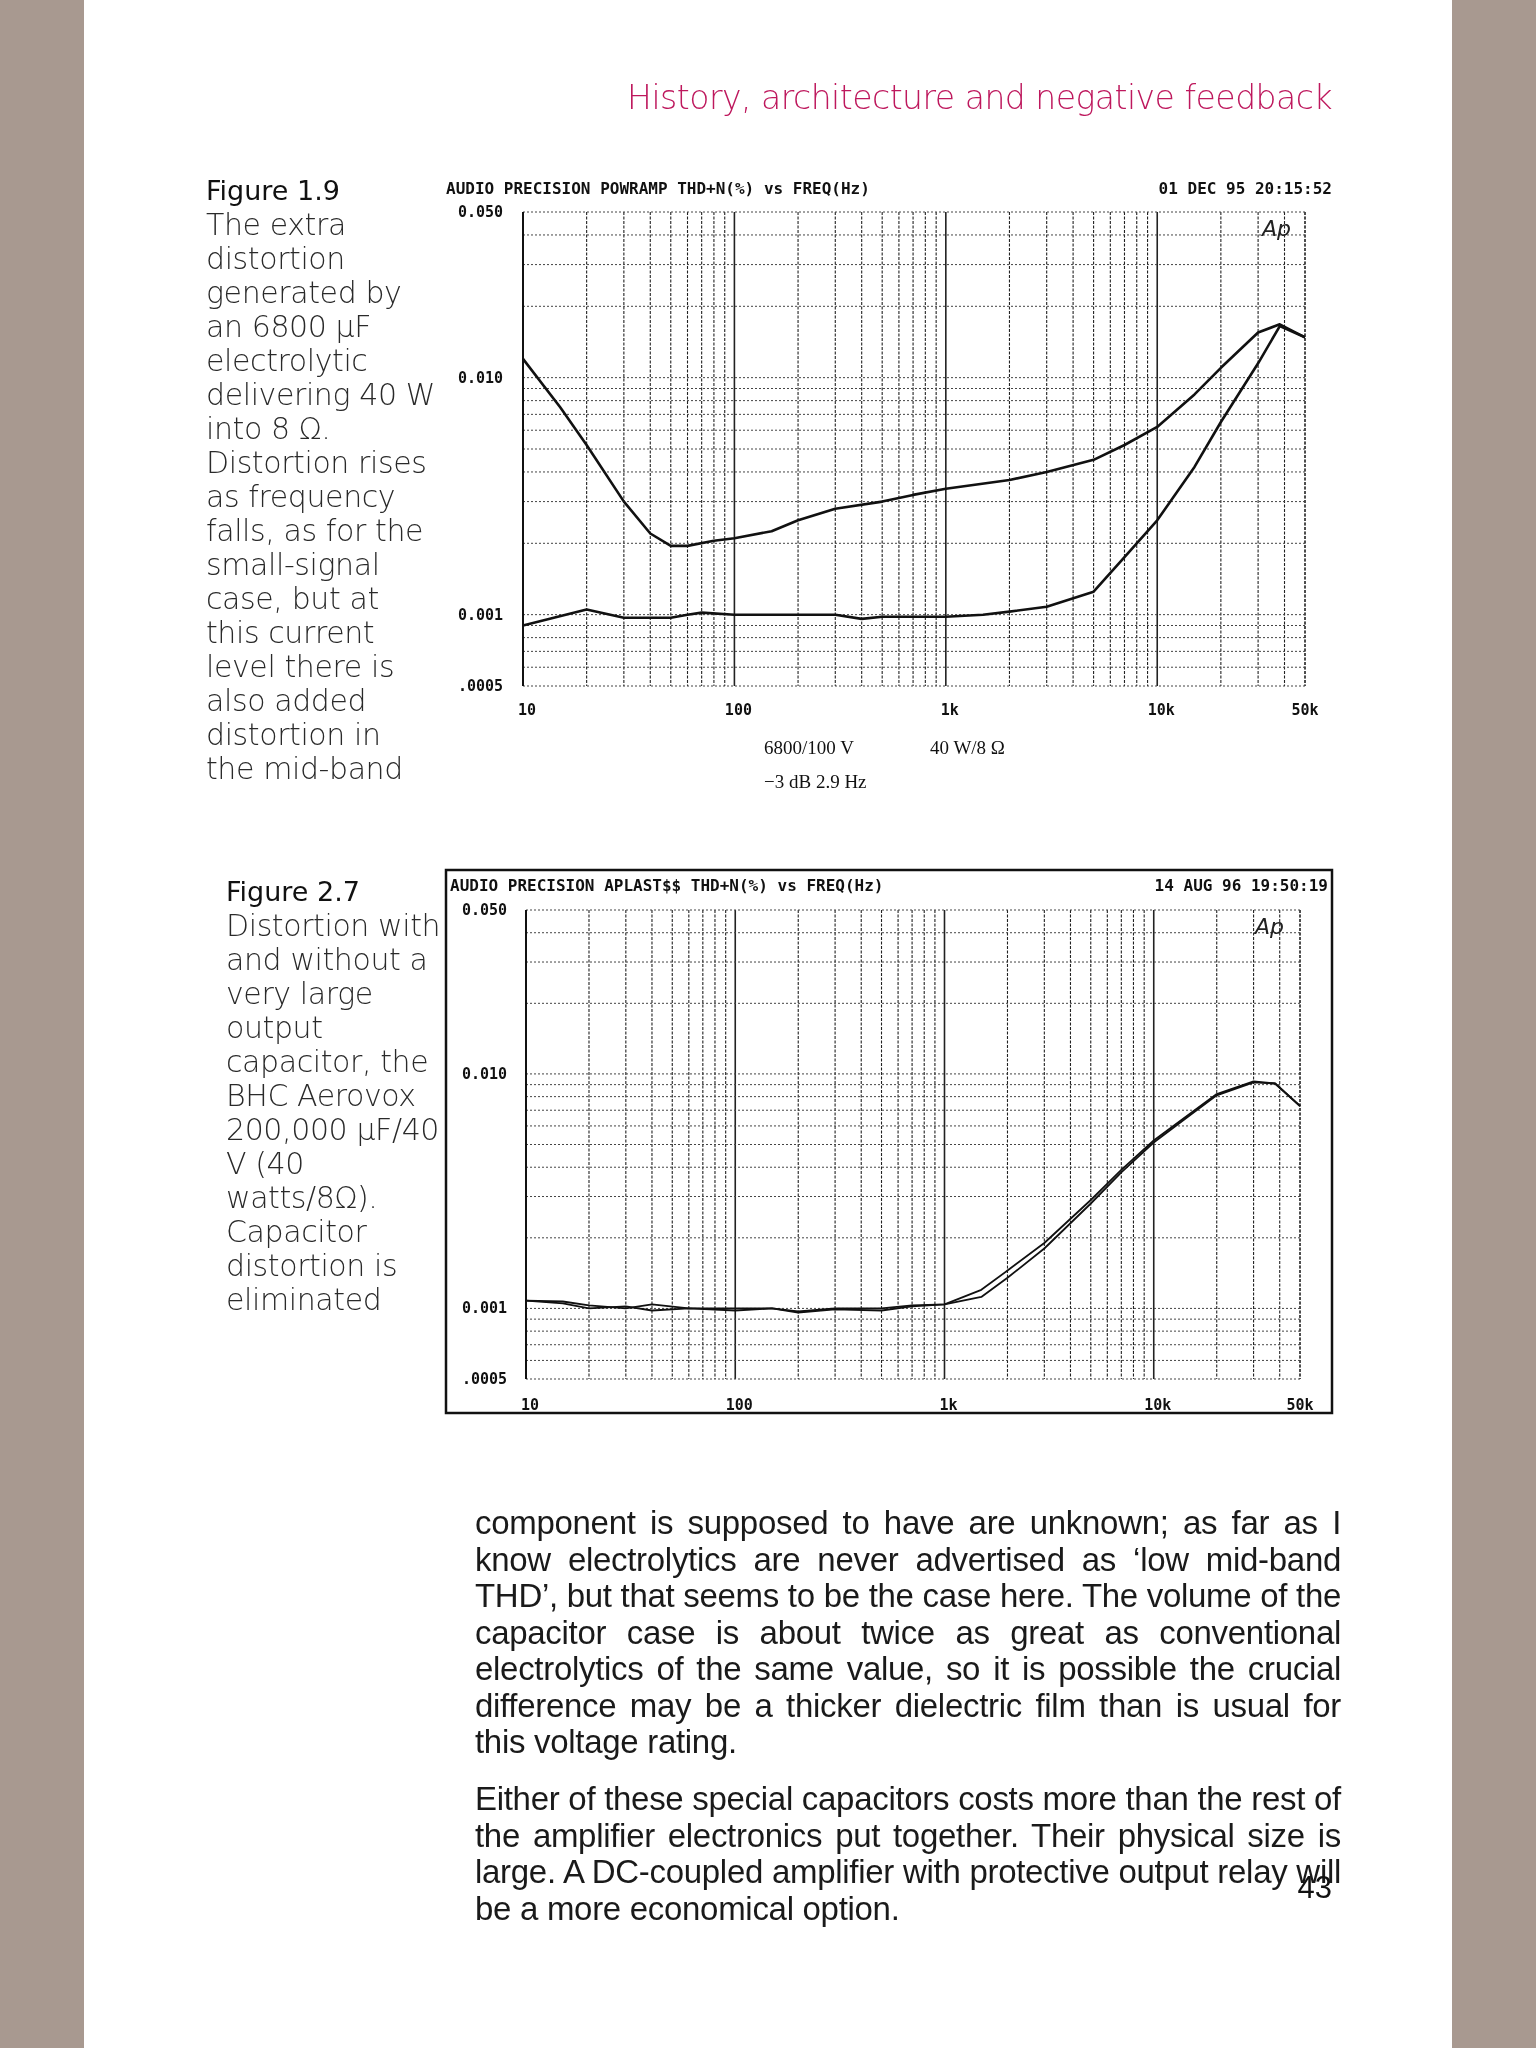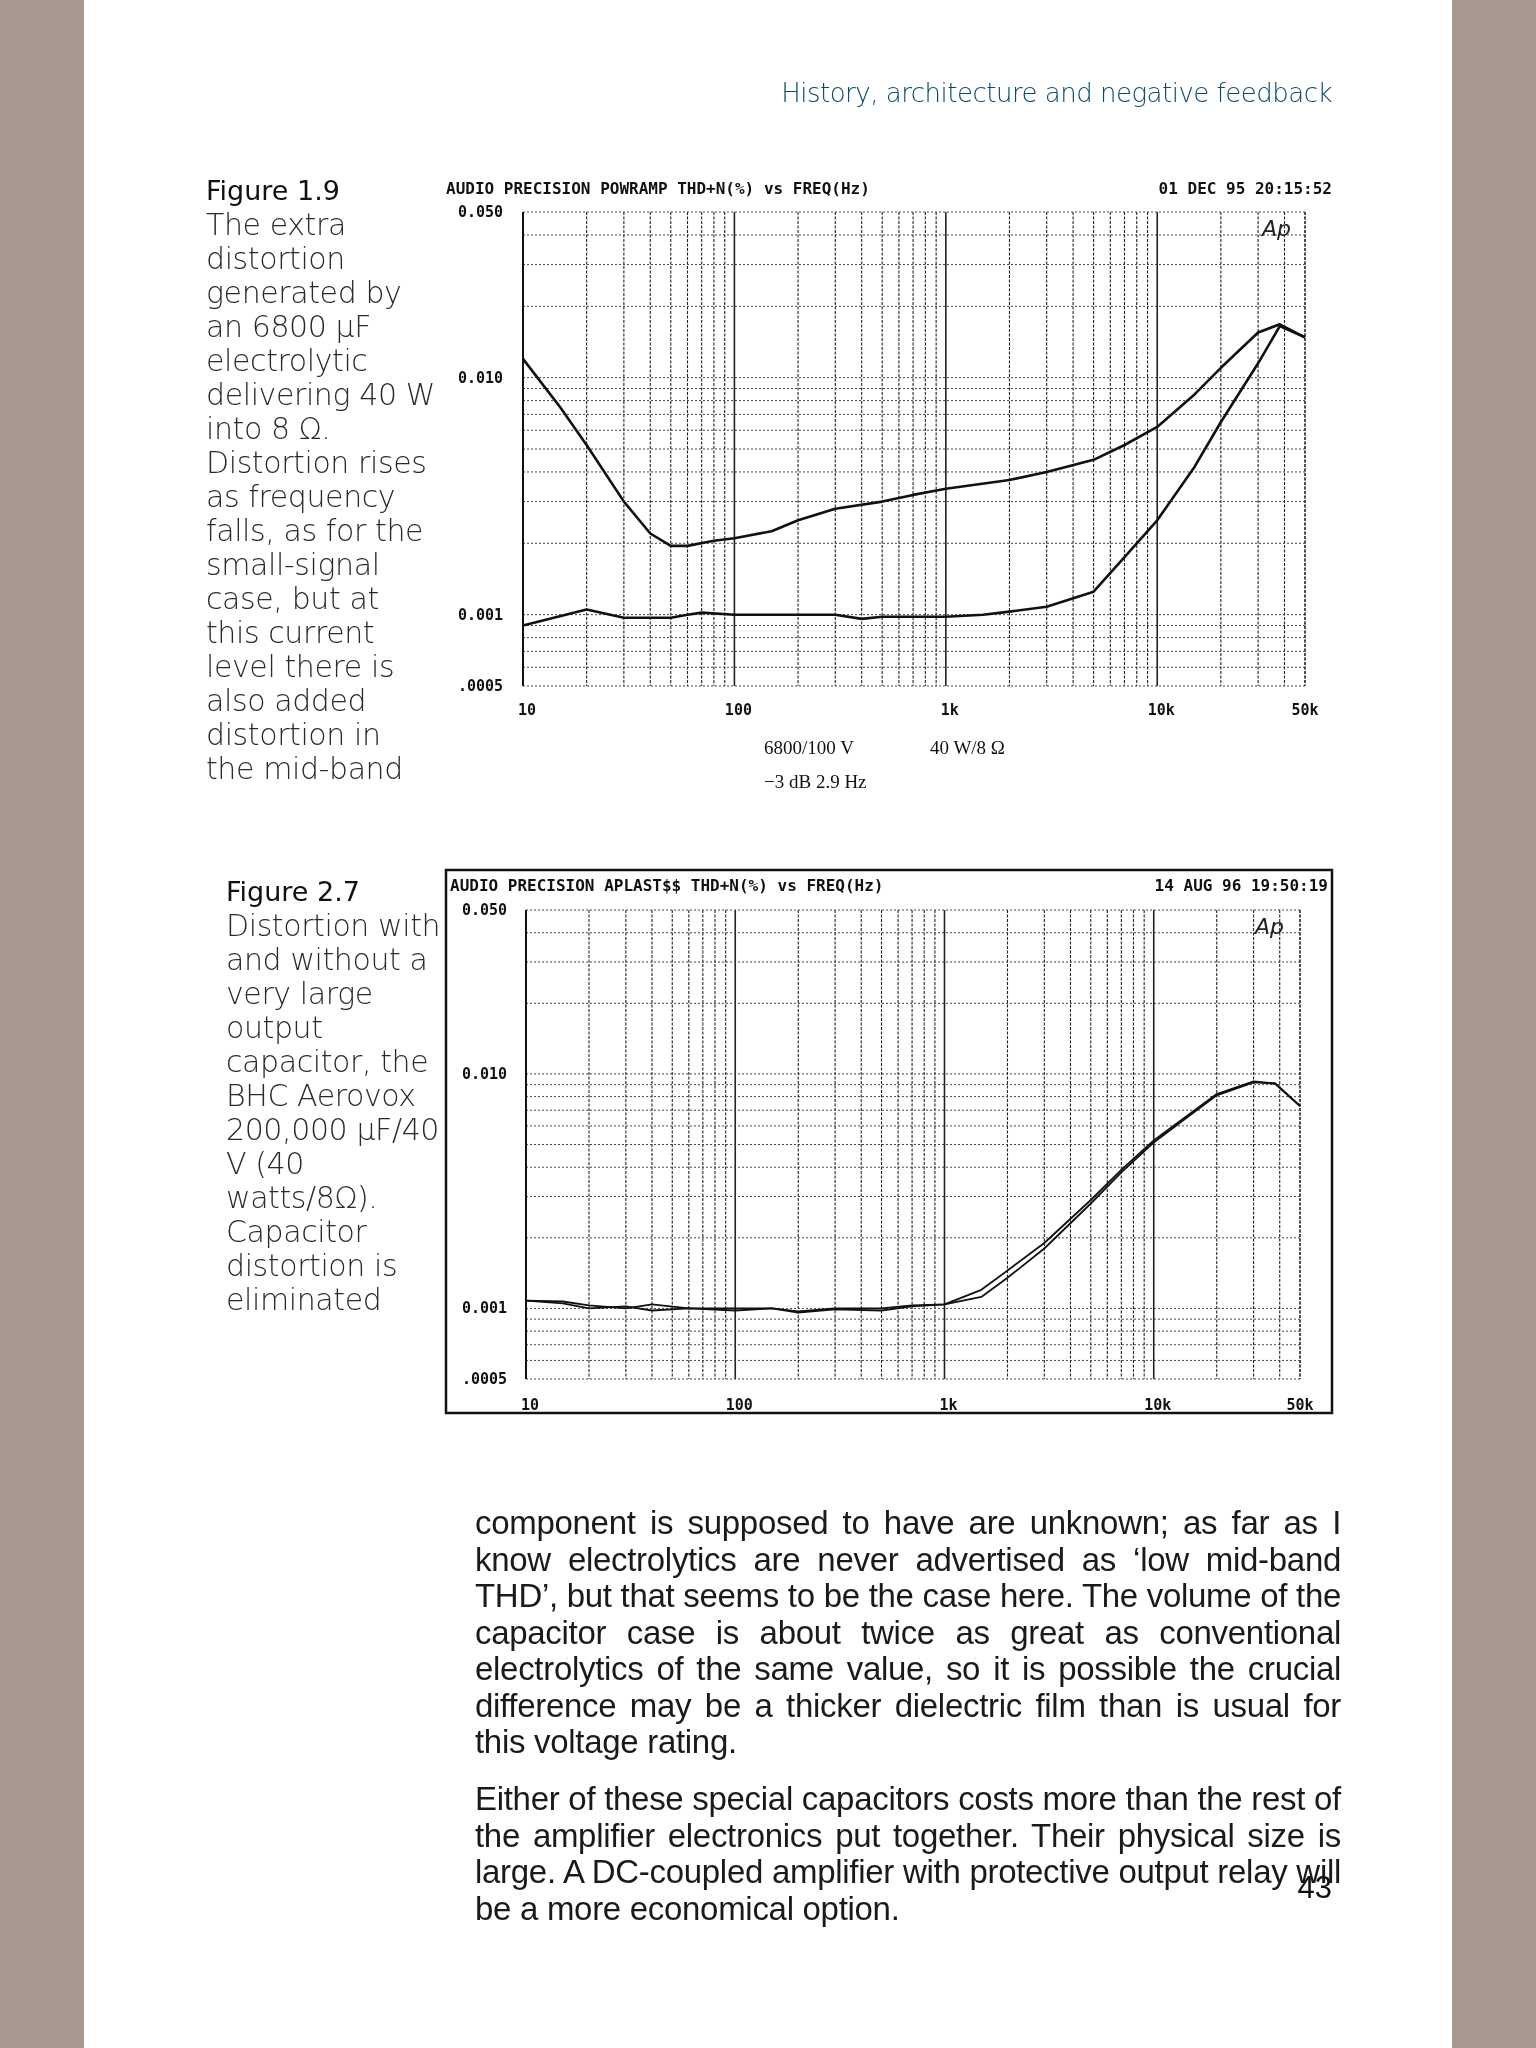--- a/index.html
+++ b/index.html
@@ -1,18 +1,18 @@
 <!DOCTYPE html>
 <html><head>
 <meta charset="utf-8">
 <style>
   html, body { margin:0; padding:0; }
   body { width:1536px; height:2048px; background:#a89990; position:relative; overflow:hidden; }
   .page { position:absolute; left:84px; top:0; width:1368px; height:2048px; background:#ffffff; }
-  .running-head { position:absolute; right:120px; top:78px; font-family:"DejaVu Sans", sans-serif; font-weight:200; font-size:26px; color:#0c4a6e; letter-spacing:-0.5px; }
+  .running-head { position:absolute; right:120px; top:78px; font-family:"DejaVu Sans", sans-serif; font-weight:200; font-size:33px; color:#be185d; letter-spacing:-0.5px; }
   .caption { position:absolute; left:122px; width:230px; font-family:"DejaVu Sans", sans-serif; color:#333; }
   .caption .fig-label { font-size:27px; color:#111; line-height:34px; }
   .caption .fig-text { font-size:30px; line-height:34px; font-weight:300; color:#2a2a2a; letter-spacing:-0.4px; }
   .cap1 { top:174px; }
   .cap2 { top:875px;margin-left:20px; }
   svg.plot { position:absolute; left:0; top:0; }
   .chart-title, .chart-date { font-family:"DejaVu Sans Mono", monospace; font-weight:bold; font-size:16px; fill:#111; }
   .tick-label { font-family:"DejaVu Sans Mono", monospace; font-weight:bold; font-size:15px; fill:#111; }
   .annot { font-family:"Liberation Serif", serif; font-size:19px; fill:#111; }
   .ap-logo { font-family:"DejaVu Sans", sans-serif; font-style:italic; font-size:22px; fill:#222; }

